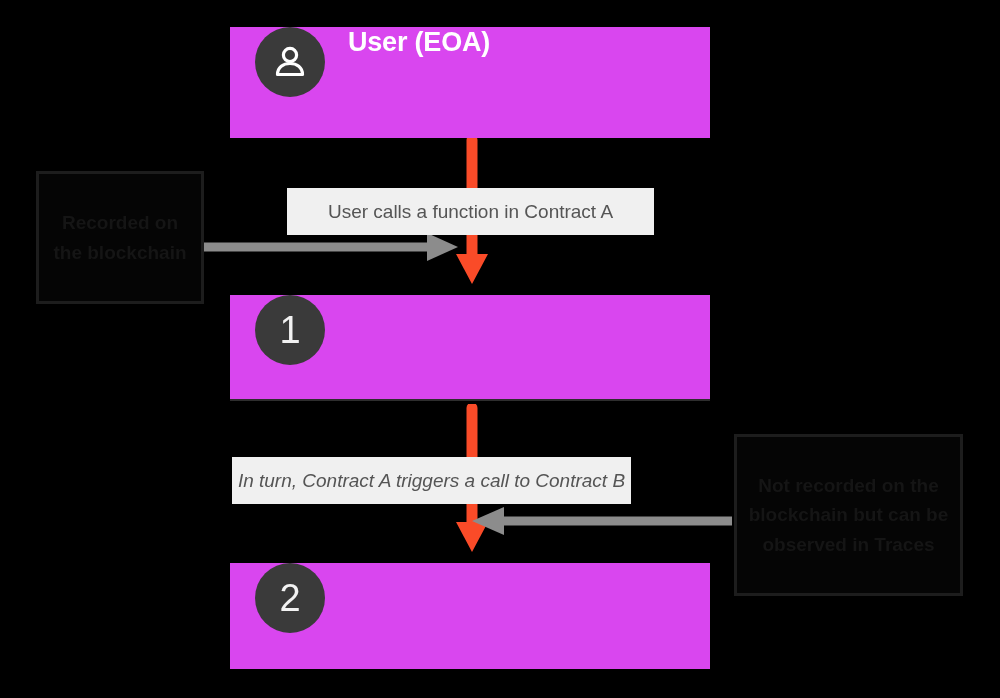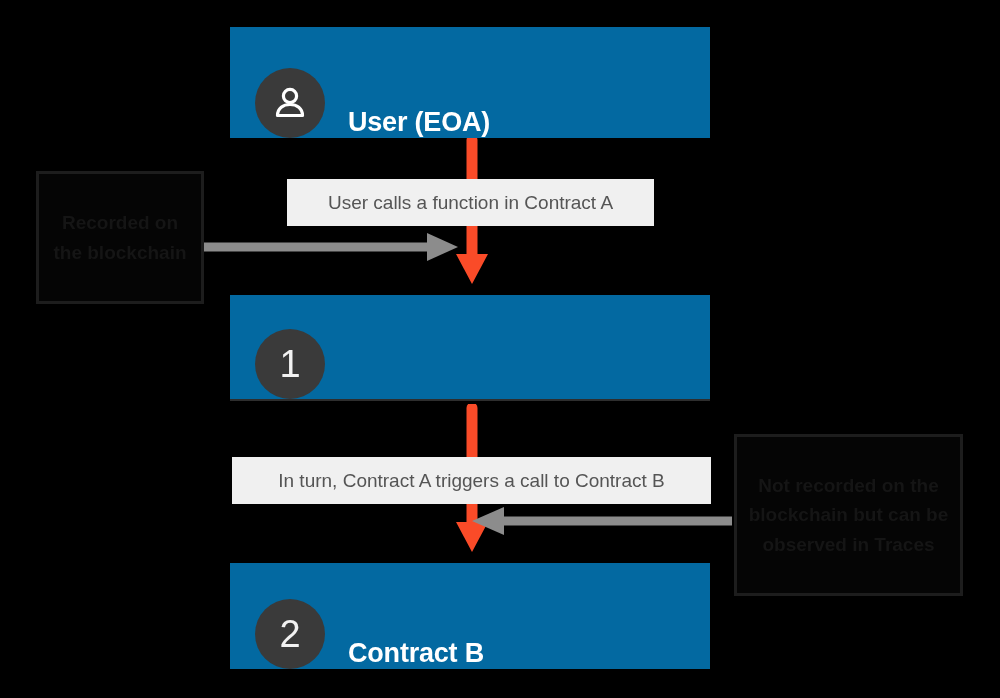--- a/index.html
+++ b/index.html
@@ -18,23 +18,23 @@
 
   .canvas {
     position: absolute;
     inset: 0;
     background: #000000;
   }
 
   
   .node {
     position: absolute;
-    background: #0369a1;
+    background: #d946ef;
     display: flex;
-    align-items: flex-end;
+    align-items: flex-start;
     box-sizing: border-box;
     padding-left: 25px;
     z-index: 3;
   }
   .node-badge {
     width: 70px;
     height: 70px;
     border-radius: 50%;
     background: #3a3a3a;
     flex: 0 0 auto;
@@ -77,22 +77,22 @@
     background: #f0f0f0;
     display: flex;
     align-items: center;
     justify-content: center;
     color: #555555;
     font-size: 19px;
     white-space: nowrap;
     box-sizing: border-box;
     z-index: 4;
   }
-  #chip-1 { left: 287px; top: 179px; width: 367px; height: 47px; }
-  #chip-2 { left: 232px; top: 457px; width: 479px; height: 47px; }
+  #chip-1 { left: 287px; top: 188px; width: 367px; height: 47px; }
+  #chip-2 { left: 232px; top: 457px; width: 399px; height: 47px; font-style: italic; }
 
   
   .note {
     position: absolute;
     background: #050505;
     border: 3px solid #1d1d1d;
     box-sizing: border-box;
     display: flex;
     align-items: center;
     justify-content: center;
@@ -158,21 +158,20 @@
   <div class="node" id="node-contract-a">
     <div class="node-badge">
       <span class="num">1</span>
     </div>
   </div>
 
   <div class="node" id="node-contract-b">
     <div class="node-badge">
       <span class="num">2</span>
     </div>
-    <div class="node-title">Contract B</div>
   </div>
 
   <div class="chip" id="chip-1">User calls a function in Contract A</div>
   <div class="chip" id="chip-2">In turn, Contract A triggers a call to Contract B</div>
 
   <div class="note" id="note-left">
     <span>Recorded on the blockchain</span>
   </div>
 
   <div class="note" id="note-right">

